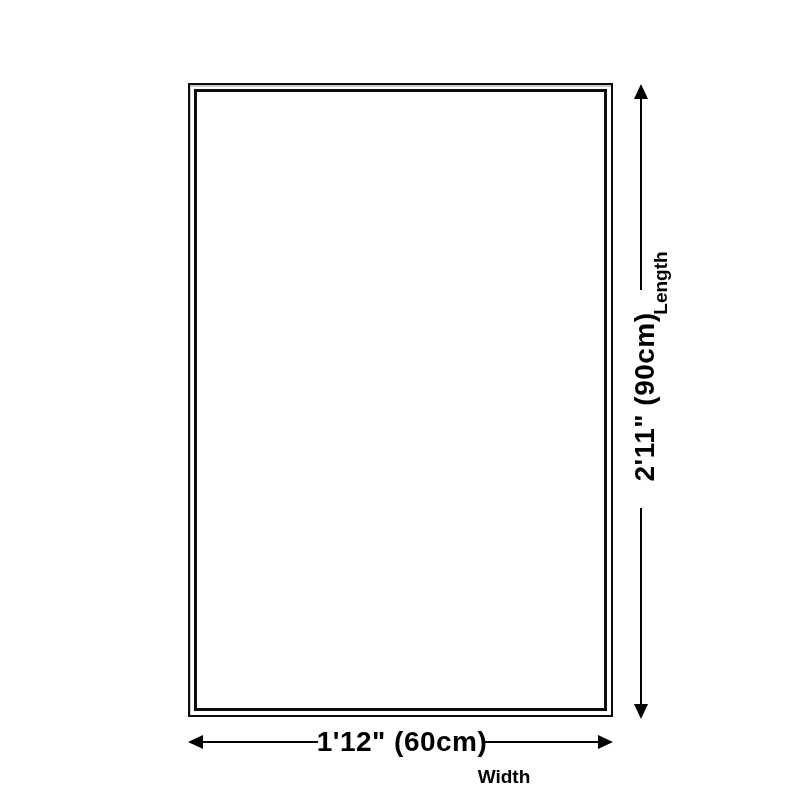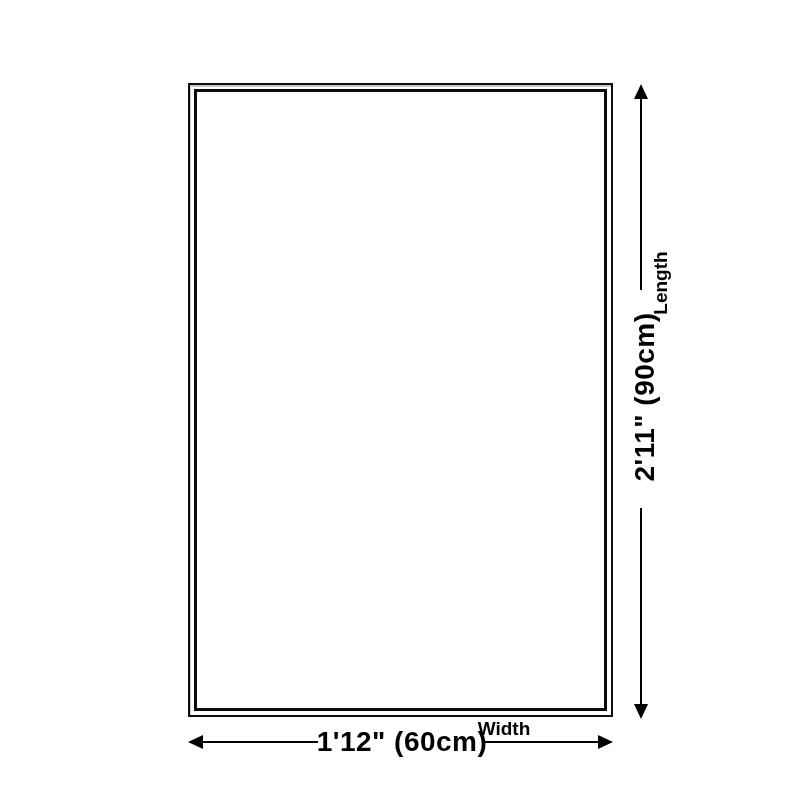--- a/index.html
+++ b/index.html
@@ -107,21 +107,21 @@
   }
   .length-axis {
     left: 660px; top: 283px;
     transform: translate(-50%, -50%) rotate(-90deg);
   }
   .width-value {
     left: 402px; top: 742px;
     transform: translate(-50%, -50%);
   }
   .width-axis {
-    left: 504px; top: 728px;
+    left: 504px; top: 776px;
     transform: translate(-50%, -50%);
   }
 </style>
 </head>
 <body>
 
 <div class="canvas">
 
   <div class="rect-outer">
     <div class="rect-inner"></div>

